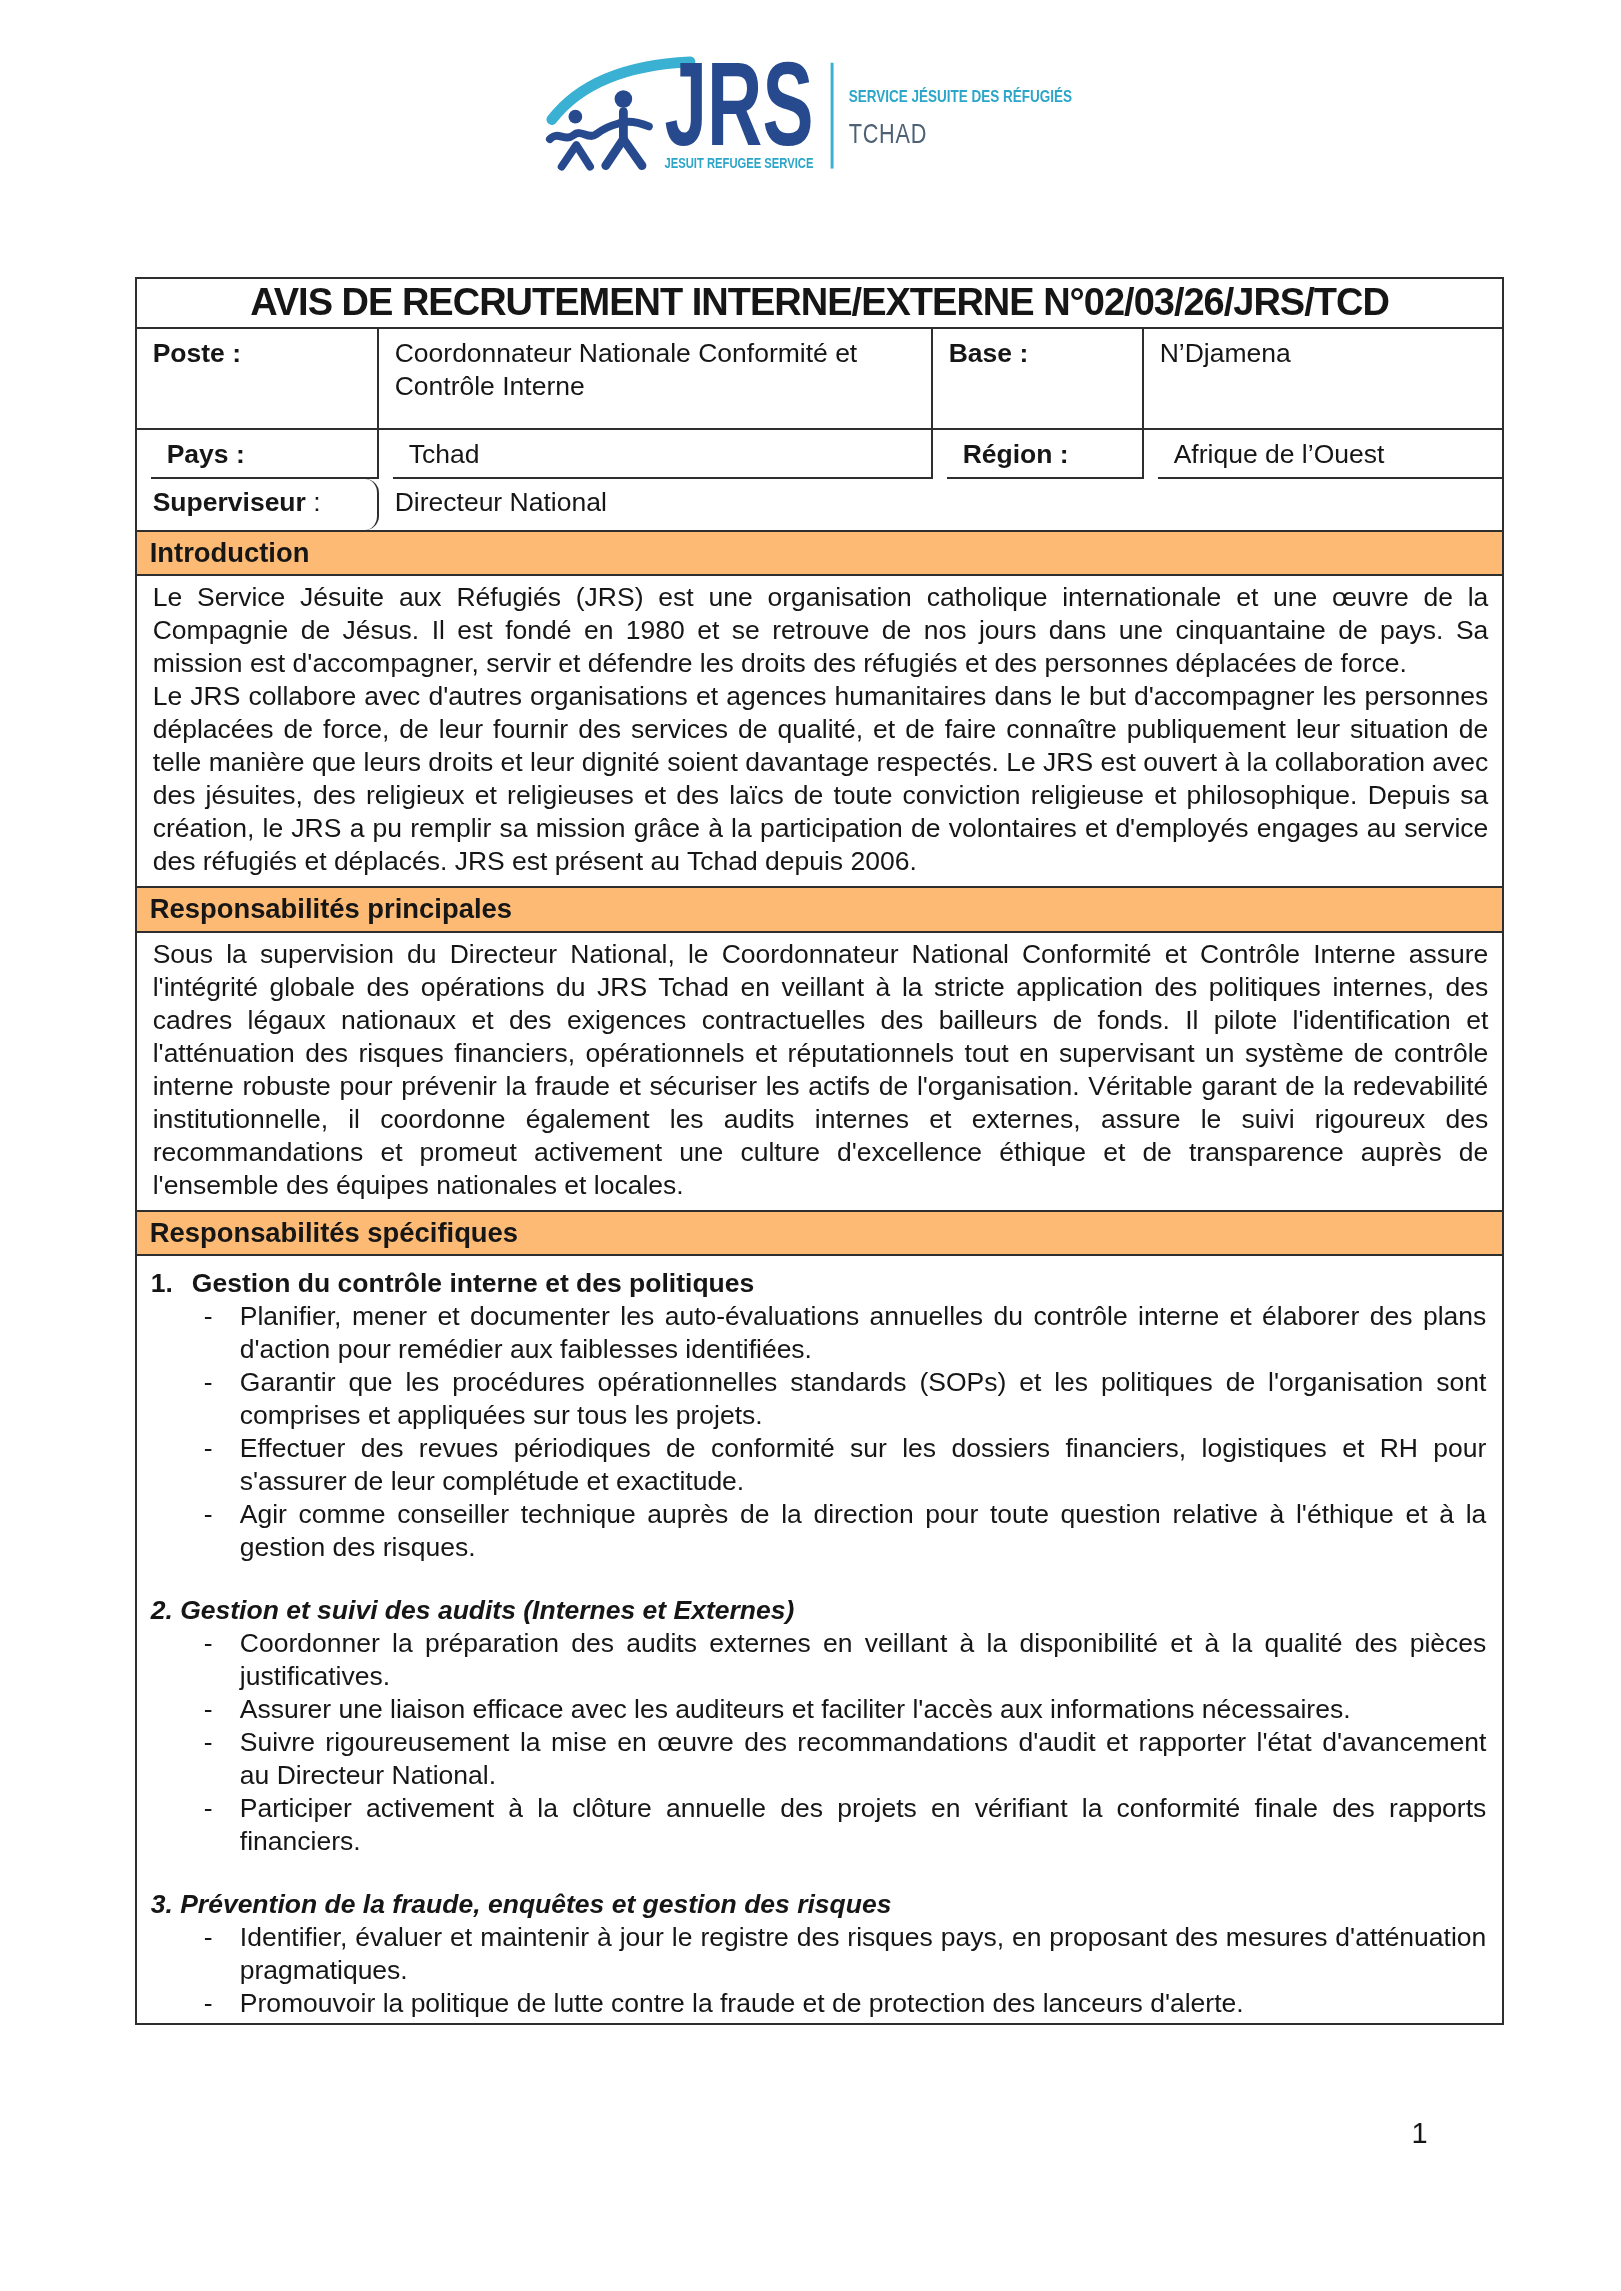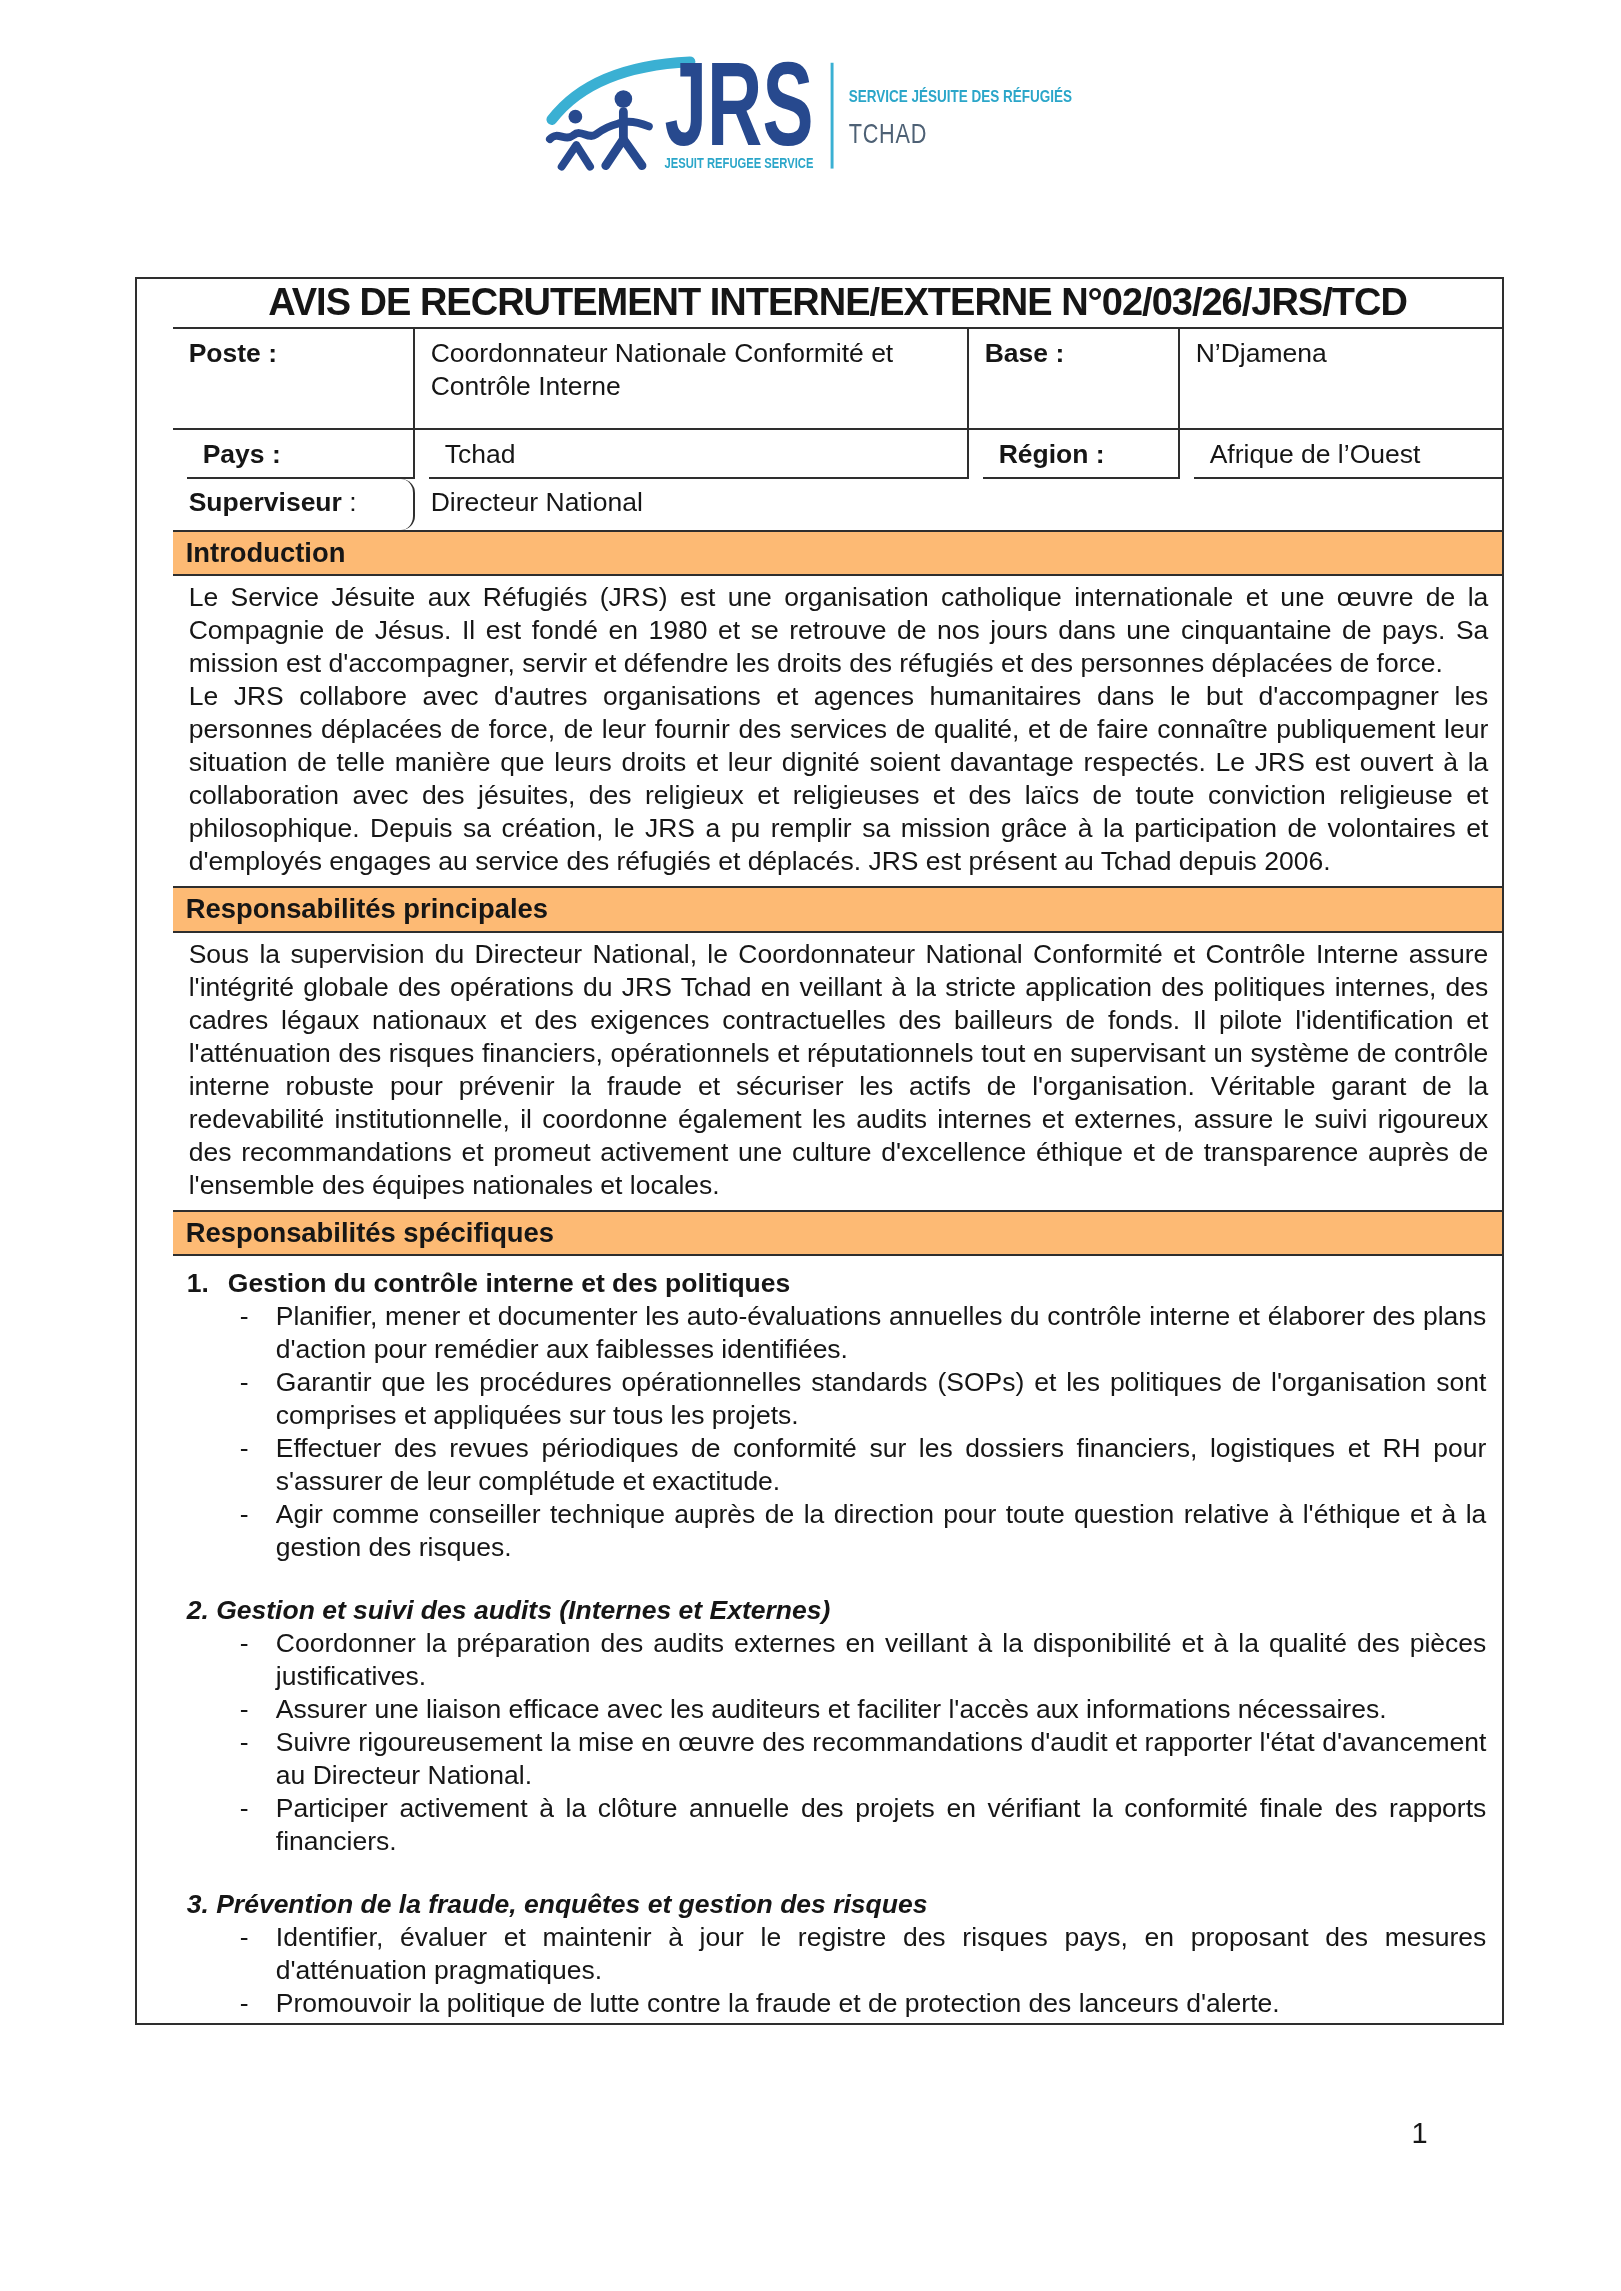--- a/index.html
+++ b/index.html
@@ -21,21 +21,20 @@
 
   
   .doc {
     position: absolute;
     left: 135px; top: 277px;
     width: 1369px;
     border: 2px solid #2e2e2e;
     box-sizing: border-box;
     font-size: 26.5px;
     line-height: 33px;
-    padding-left: 36px;
   }
 
   .title-row {
     border-bottom: 2.9px solid #2e2e2e;
     text-align: center;
     font-weight: bold;
     font-size: 38px;
     line-height: 45px;
     letter-spacing: -1px;
     padding: 1px 3.9px 2px 3.9px;

